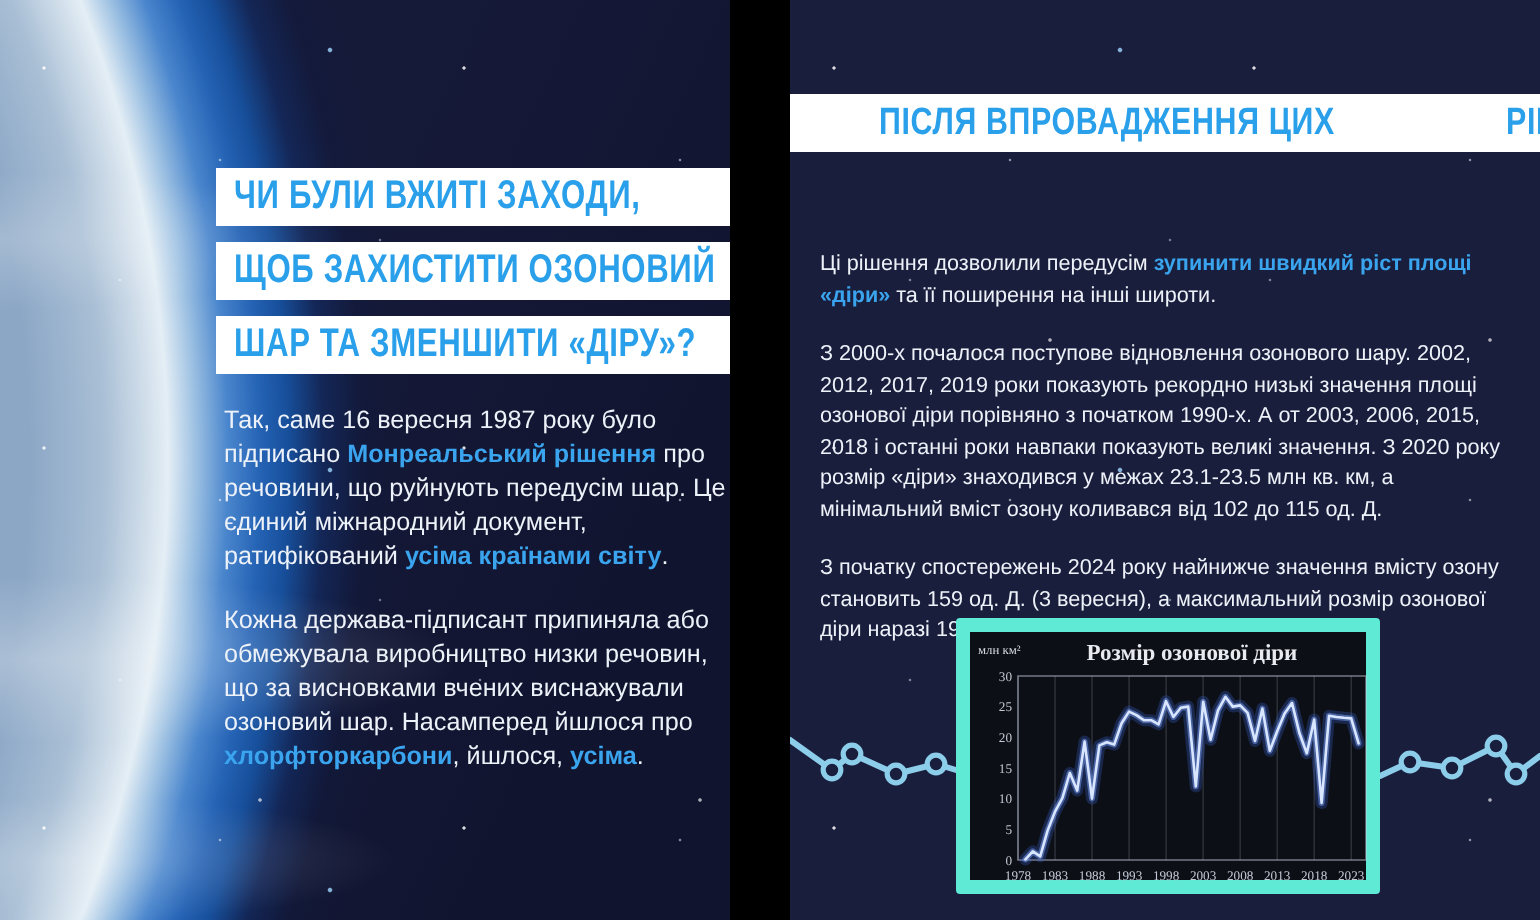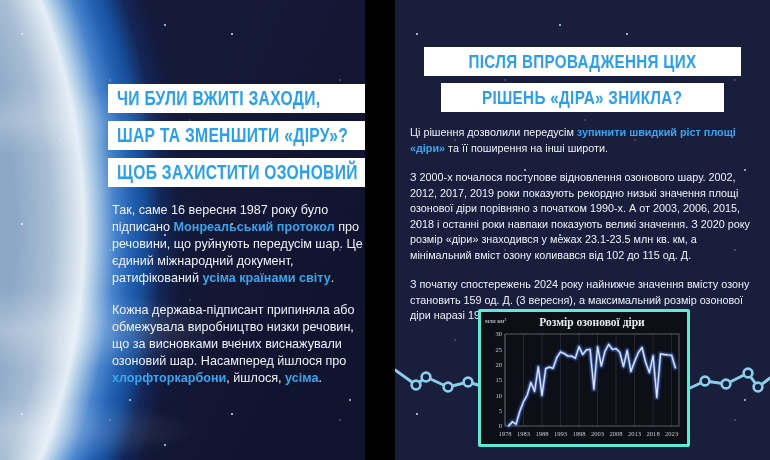--- a/index.html
+++ b/index.html
@@ -32,37 +32,37 @@
       radial-gradient(1.6px 1.6px at 130px 170px, rgba(255,255,255,.65) 40%, transparent 70%),
       radial-gradient(1.2px 1.2px at 190px 120px, rgba(255,255,255,.4) 40%, transparent 70%);
     background-size:210px 190px,230px 170px,250px 210px,180px 200px,220px 230px,240px 180px;}
 
   
   .lp-title{position:absolute;left:108px;top:84px;width:265px;}
   .strip{background:#ffffff;height:29px;margin-bottom:8px;display:flex;align-items:center;
          padding:0 9px;box-sizing:border-box;}
   .strip span{font-weight:700;font-size:20px;color:#2ba0ea;white-space:nowrap;
          transform:scaleX(.78);transform-origin:0 50%;letter-spacing:.4px;}
-  .rp-title{position:absolute;left:0;top:47px;width:100%;display:flex;flex-direction:column;
+  .rp-title{position:absolute;left:0;top:47px;width:100%;display:flex;flex-direction:row;
          align-items:center;}
   .rp-title .strip{width:auto;padding:0 16px;margin-bottom:7px;justify-content:center;}
   .rp-title .strip span{font-size:19px;transform:scaleX(.8);transform-origin:50% 50%;}
 
   
   .lp-body{position:absolute;left:112px;top:202px;width:256px;color:#edf1f8;
            font-size:12.6px;line-height:17px;}
   .lp-body p{margin:0 0 15px 0;}
   .rp-body{position:absolute;left:15px;top:125px;width:345px;color:#edf1f8;
            font-size:10.8px;line-height:15.5px;}
   .rp-body p{margin:0 0 14px 0;}
   .hl{color:#3aa5ee;font-weight:700;}
 
   
   .chart-card{position:absolute;left:83px;top:309px;width:212px;height:138px;box-sizing:border-box;
-      border:3px solid #5eead4;background:#0c0f15;border-radius:2px;}
+      border:7px solid #5eead4;background:#0c0f15;border-radius:2px;}
   .chart-card svg{display:block;}
   .c-title{font-family:"Liberation Serif",serif;font-weight:700;font-size:11.5px;fill:#e8eaef;}
   .c-ylab{font-family:"Liberation Serif",serif;font-size:6.4px;fill:#d7dbe4;}
   .c-tick{font-family:"Liberation Serif",serif;font-size:6.6px;fill:#c2c8d4;}
   .c-grid{stroke:rgba(200,210,228,.22);stroke-width:.6;}
   .c-frame{stroke:rgba(205,214,230,.5);stroke-width:.8;fill:none;}
   .c-glow1{fill:none;stroke:rgba(64,104,220,.28);stroke-width:6;stroke-linejoin:round;stroke-linecap:round;}
   .c-glow2{fill:none;stroke:rgba(120,160,250,.5);stroke-width:3;stroke-linejoin:round;stroke-linecap:round;}
   .c-line{fill:none;stroke:#d9e6ff;stroke-width:1.3;stroke-linejoin:round;stroke-linecap:round;}
 
@@ -78,29 +78,29 @@
 
   <div class="panel panel-left">
     <div class="earth"></div>
     <div class="stars"></div>
 
     <div class="lp-title">
       <div class="strip">
         <span>ЧИ БУЛИ ВЖИТІ ЗАХОДИ,</span>
       </div>
       <div class="strip">
-        <span>ШАР ТА ЗМЕНШИТИ «ДІРУ»?</span>
+        <span>ЩОБ ЗАХИСТИТИ ОЗОНОВИЙ</span>
       </div>
       <div class="strip">
-        <span>ЩОБ ЗАХИСТИТИ ОЗОНОВИЙ</span>
+        <span>ШАР ТА ЗМЕНШИТИ «ДІРУ»?</span>
       </div>
     </div>
 
     <div class="lp-body">
-      <p><span>Так, саме 16 вересня 1987 року було підписано </span><span class="hl">Монреальський протокол</span><span> про речовини, що руйнують передусім шар. Це єдиний міжнародний документ, ратифікований </span><span class="hl">усіма країнами світу</span><span>.</span></p>
+      <p><span>Так, саме 16 вересня 1987 року було підписано </span><span class="hl">Монреальський рішення</span><span> про речовини, що руйнують передусім шар. Це єдиний міжнародний документ, ратифікований </span><span class="hl">усіма країнами світу</span><span>.</span></p>
       <p><span>Кожна держава-підписант припиняла або обмежувала виробництво низки речовин, що за висновками вчених виснажували озоновий шар. Насамперед йшлося про </span><span class="hl">хлорфторкарбони</span><span>, йшлося, </span><span class="hl">усіма</span><span>.</span></p>
     </div>
   </div>
 
   <div class="panel panel-right">
     <div class="stars"></div>
 
     <div class="rp-title">
       <div class="strip">
         <span>ПІСЛЯ ВПРОВАДЖЕННЯ ЦИХ</span>

